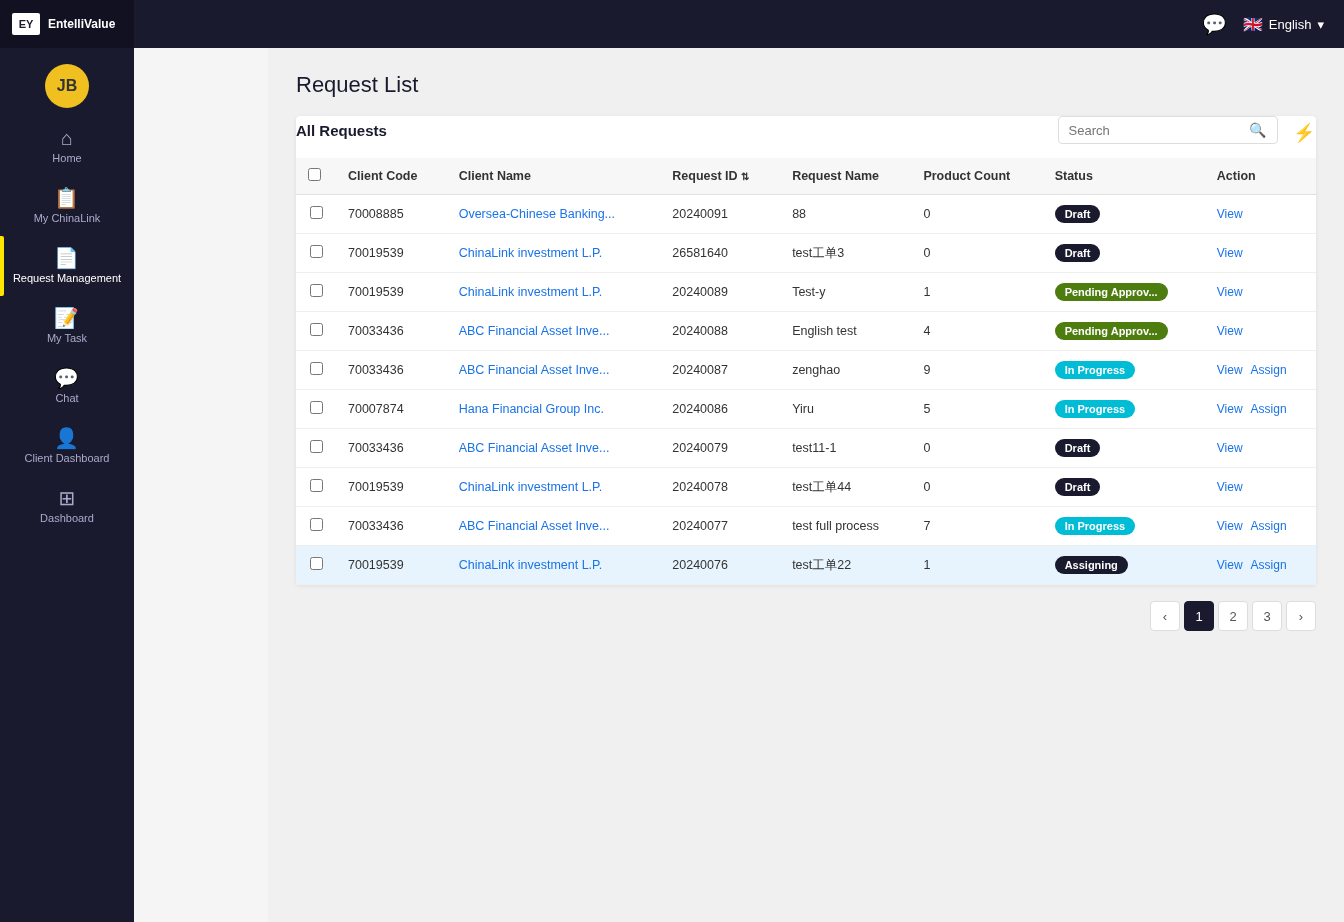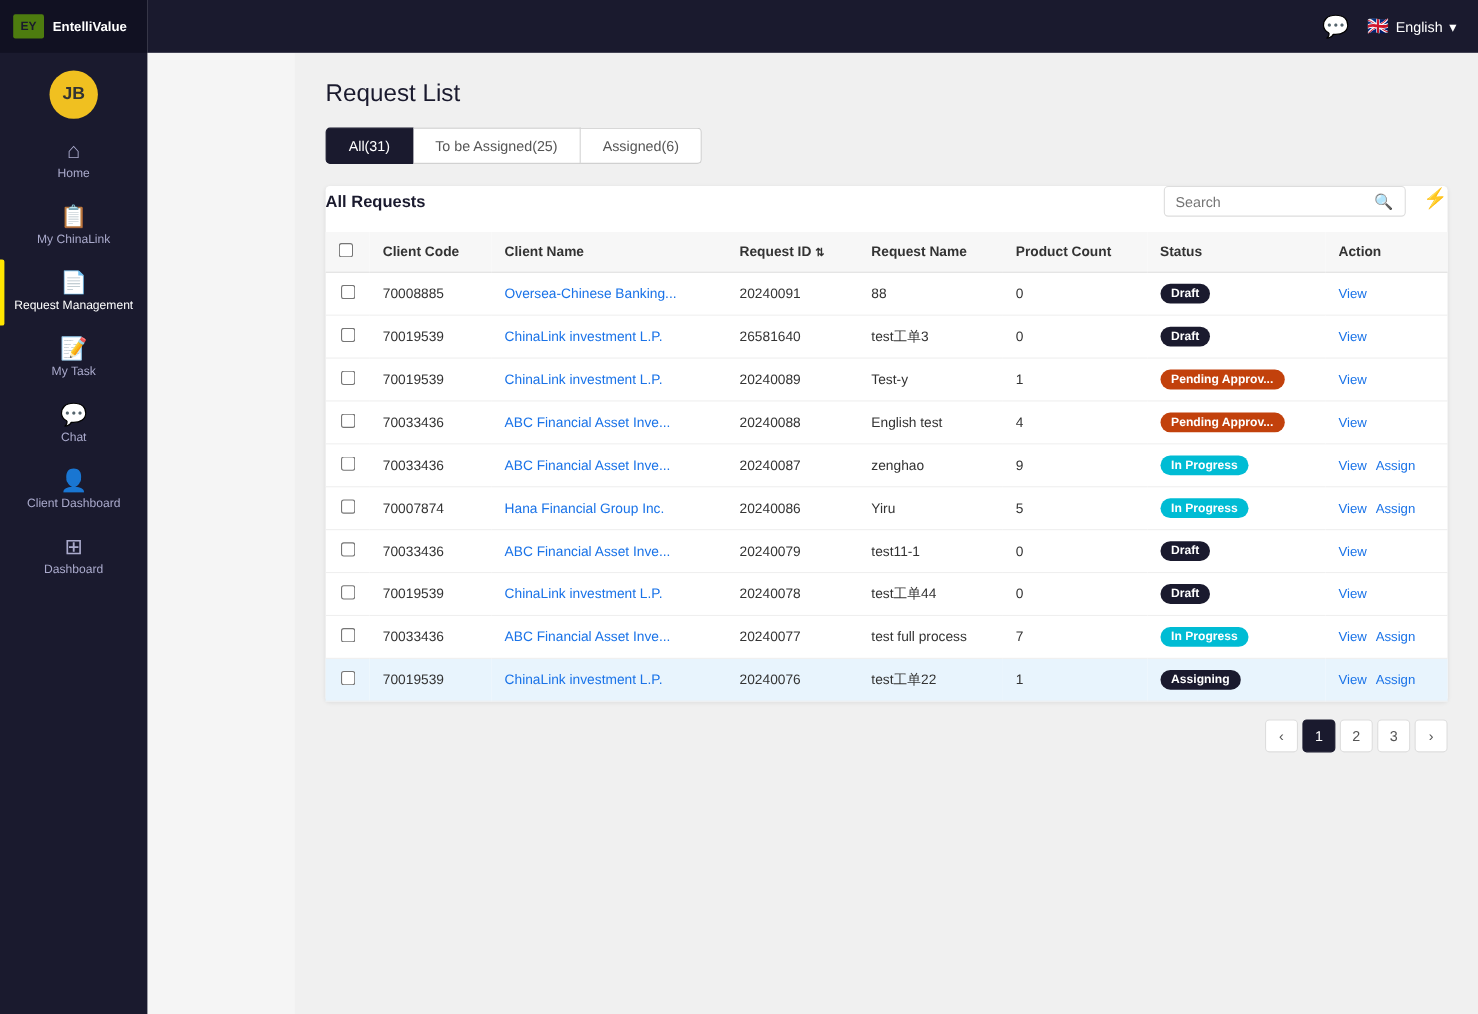--- a/index.html
+++ b/index.html
@@ -21,21 +21,21 @@
       background: #111122;
       padding: 10px 12px;
       display: flex;
       align-items: center;
       gap: 8px;
       height: 48px;
     }
     .ey-logo {
       width: 28px;
       height: 22px;
-      background: #4d7c0f;
+      background: #ffffff;
       display: flex;
       align-items: center;
       justify-content: center;
       font-weight: 900;
       font-size: 11px;
       color: #1a1a2e;
       border-radius: 2px;
       flex-shrink: 0;
     }
     .brand-name {
@@ -224,21 +224,21 @@
     .badge {
       display: inline-block;
       padding: 3px 10px;
       border-radius: 12px;
       font-size: 11px;
       font-weight: 600;
       color: #fff;
       white-space: nowrap;
     }
     .badge-draft { background: #1a1a2e; }
-    .badge-pending { background: #c2410c; }
+    .badge-pending { background: #4d7c0f; }
     .badge-inprogress { background: #00bcd4; text-align: center; }
     .badge-assigning { background: #1a1a2e; text-align: center; }
 
     
     .action-links { display: flex; gap: 8px; }
     .action-link {
       color: #1a73e8;
       cursor: pointer;
       font-size: 12px;
       font-weight: 500;
@@ -262,21 +262,21 @@
       border-radius: 4px;
       cursor: pointer;
       font-size: 13px;
       color: #555;
       background: #fff;
     }
     .page-btn.active { background: #1a1a2e; color: #fff; border-color: #1a1a2e; }
 
     .search-filter-row {
       display: flex;
-      align-items: flex-start;
+      align-items: flex-end;
       gap: 8px;
     }
   </style>
 </head>
 <body>
 
 <div class="sidebar">
   <div class="sidebar-header">
     <div class="ey-logo">EY</div>
     <span class="brand-name">EntelliValue</span>
@@ -320,25 +320,20 @@
   <div class="lang-selector">
     <span class="flag">🇬🇧</span>
     <span>English</span>
     <span>▾</span>
   </div>
 </div>
 
 <div class="main">
   <h1 class="page-title">Request List</h1>
 
-  <div class="tabs" id="tabs-container">
-      <button class="tab active">All(31)</button>
-      <button class="tab">To be Assigned(25)</button>
-      <button class="tab">Assigned(6)</button>
-    </div>
 
   <div class="table-container">
     <div class="table-header-row">
       <span class="table-section-title">All Requests</span>
       <div class="search-filter-row">
         <div class="search-bar">
           <input type="text" placeholder="Search" style="">
           <span class="search-icon">🔍</span>
         </div>
         <span class="filter-icon">⚡</span>

